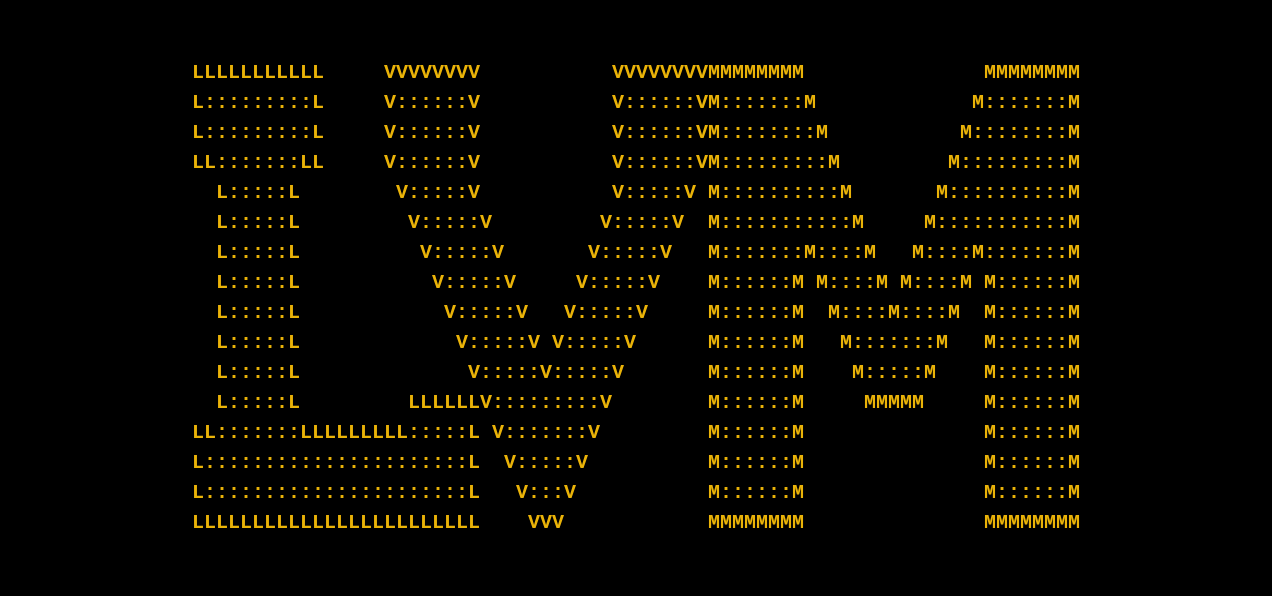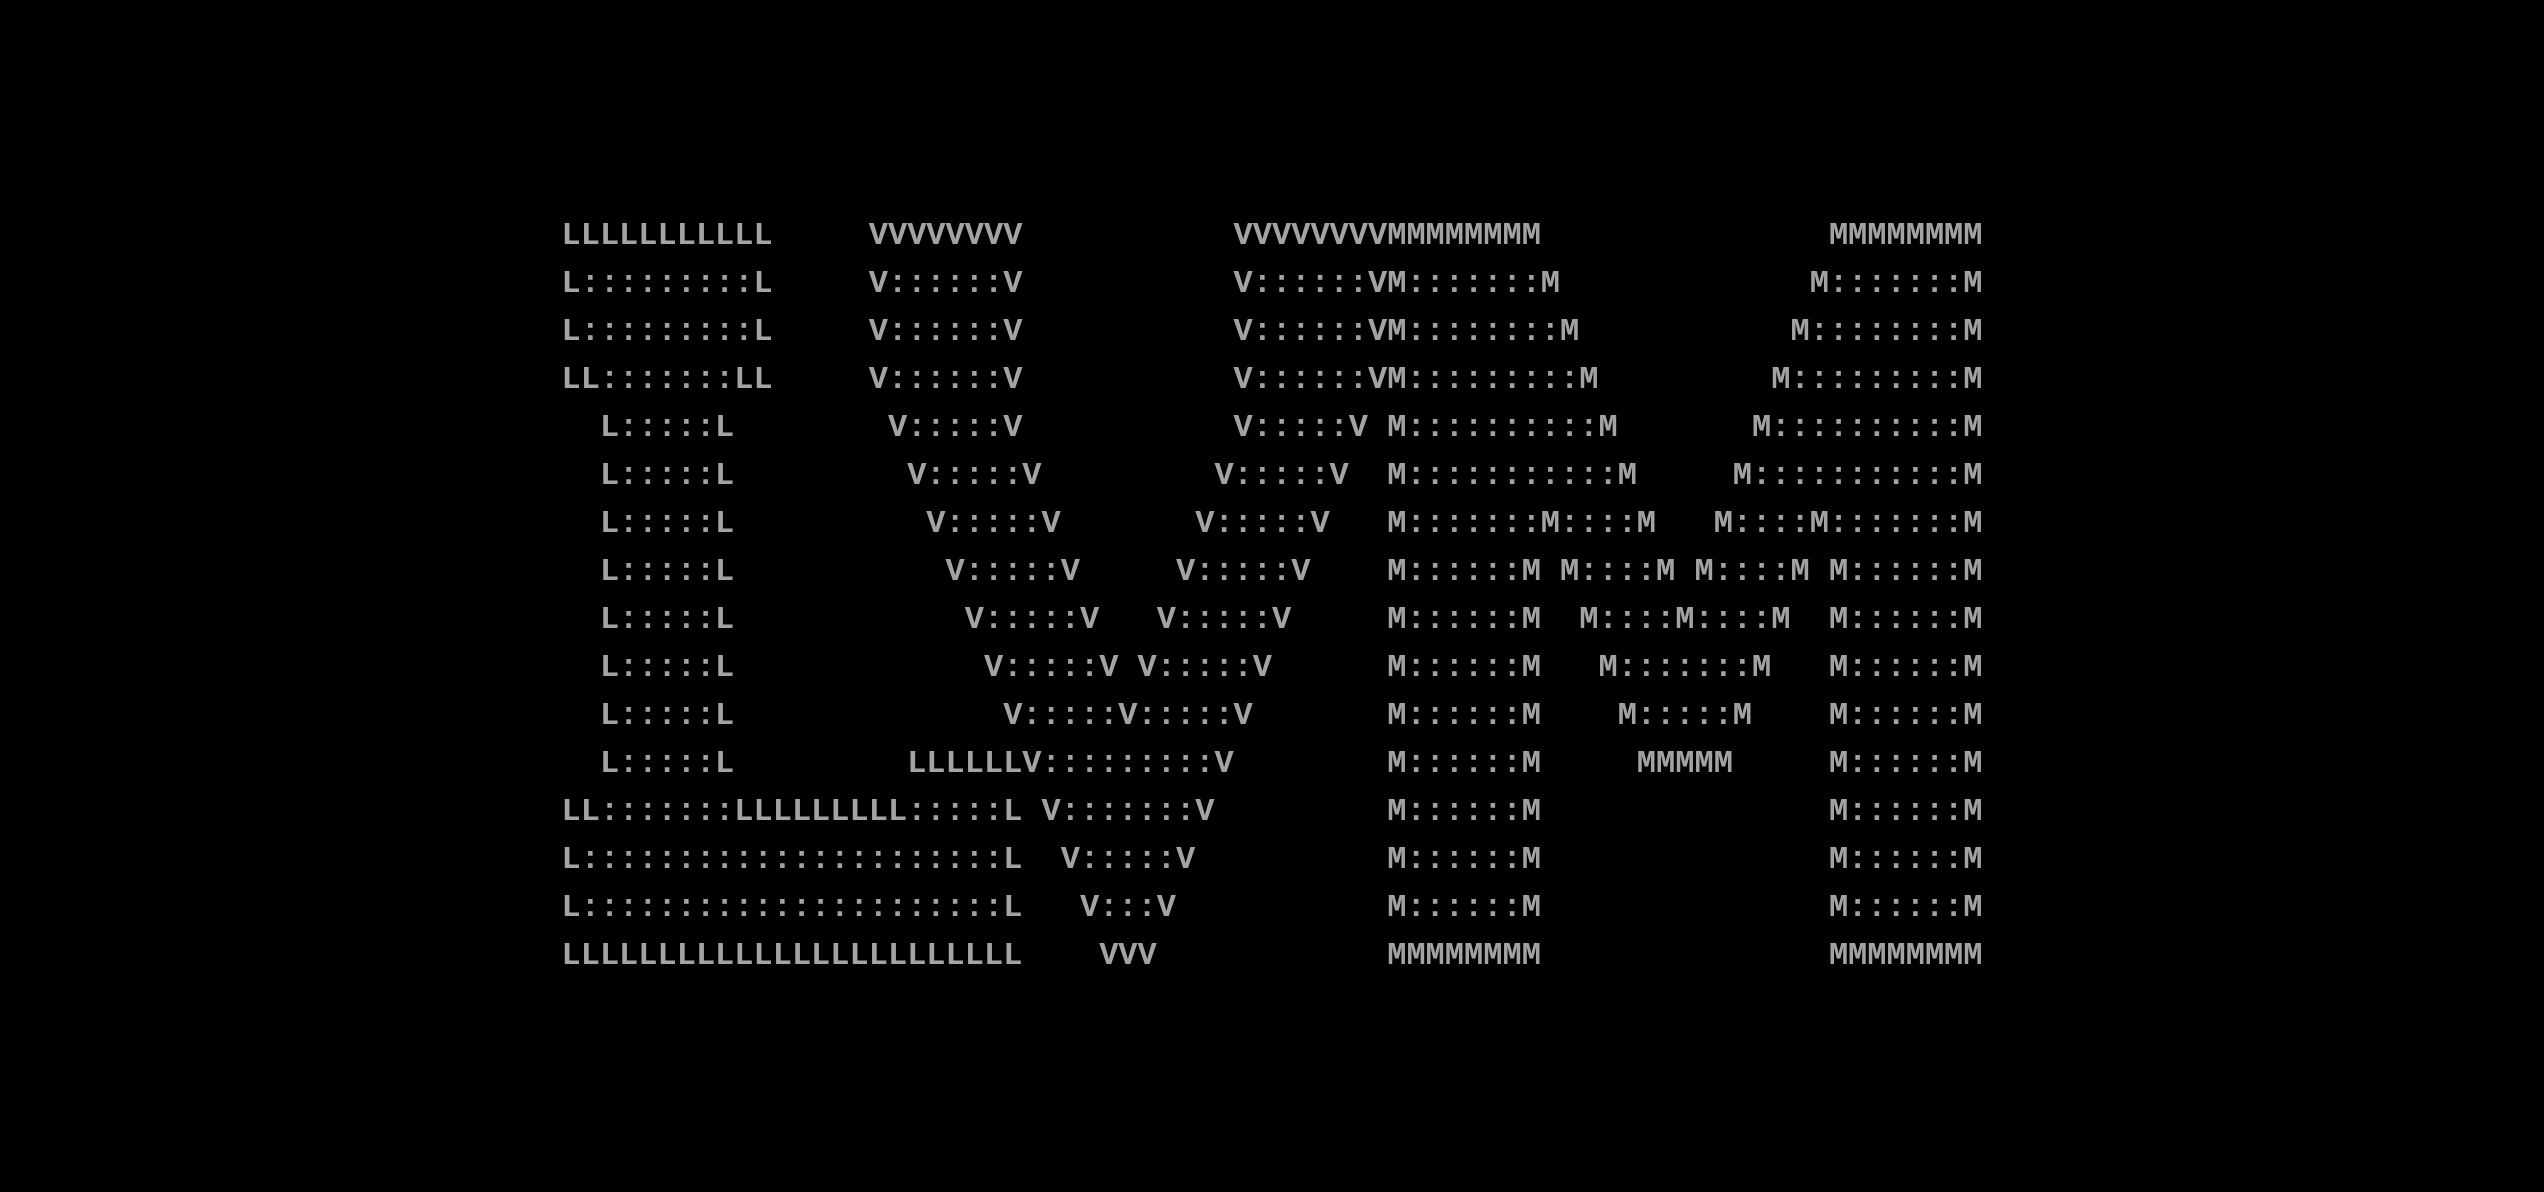--- a/index.html
+++ b/index.html
@@ -11,23 +11,23 @@
       background-color: #000000;
       width: 1272px;
       height: 596px;
       overflow: hidden;
       display: flex;
       align-items: center;
       justify-content: center;
     }
     .ascii-art {
       font-family: 'Courier New', Courier, monospace;
-      font-size: 16px;
+      font-size: 20px;
       line-height: 1.5;
-      color: #a3a3a3;
+      color: #eab308;
       white-space: pre;
       letter-spacing: 0px;
       font-weight: bold;
     }
   </style>
 </head>
 <body>
 
 <pre class="ascii-art"><span>LLLLLLLLLLL     VVVVVVVV           VVVVVVVVMMMMMMMM               MMMMMMMM</span>
 <span>L:::::::::L     V::::::V           V::::::VM:::::::M             M:::::::M</span>

